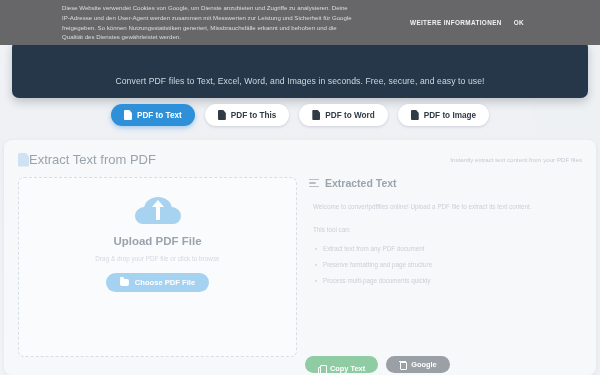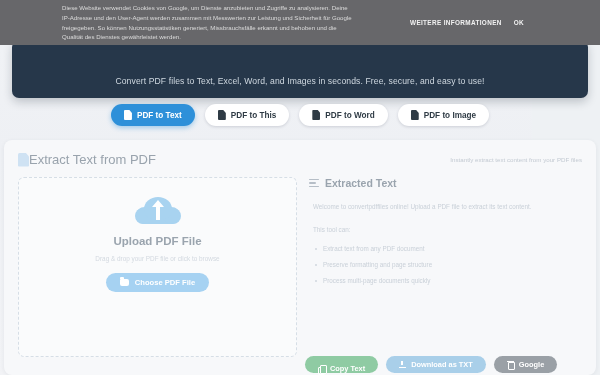--- a/index.html
+++ b/index.html
@@ -270,24 +270,20 @@
         </div>
       </div>
     </div>
   </div>
 
   <div class="actions">
     <div class="act copy">
       <span class="mini copy-ico"></span>
       <span>Copy Text</span>
     </div>
-    <div class="act download">
-      <span class="mini dl-ico"></span>
-      <span>Download as TXT</span>
-    </div>
     <div class="act clear">
       <span class="mini trash-ico"></span>
       <span>Google</span>
     </div>
   </div>
 
   <div class="cookie">
     <div class="cookie-text">Diese Website verwendet Cookies von Google, um Dienste anzubieten und Zugriffe zu analysieren. Deine IP-Adresse und den User-Agent werden zusammen mit Messwerten zur Leistung und Sicherheit für Google freigegeben. So können Nutzungsstatistiken generiert, Missbrauchsfälle erkannt und behoben und die Qualität des Dienstes gewährleistet werden.</div>
     <div class="cookie-actions">
       <span class="cookie-btn">WEITERE INFORMATIONEN</span>

